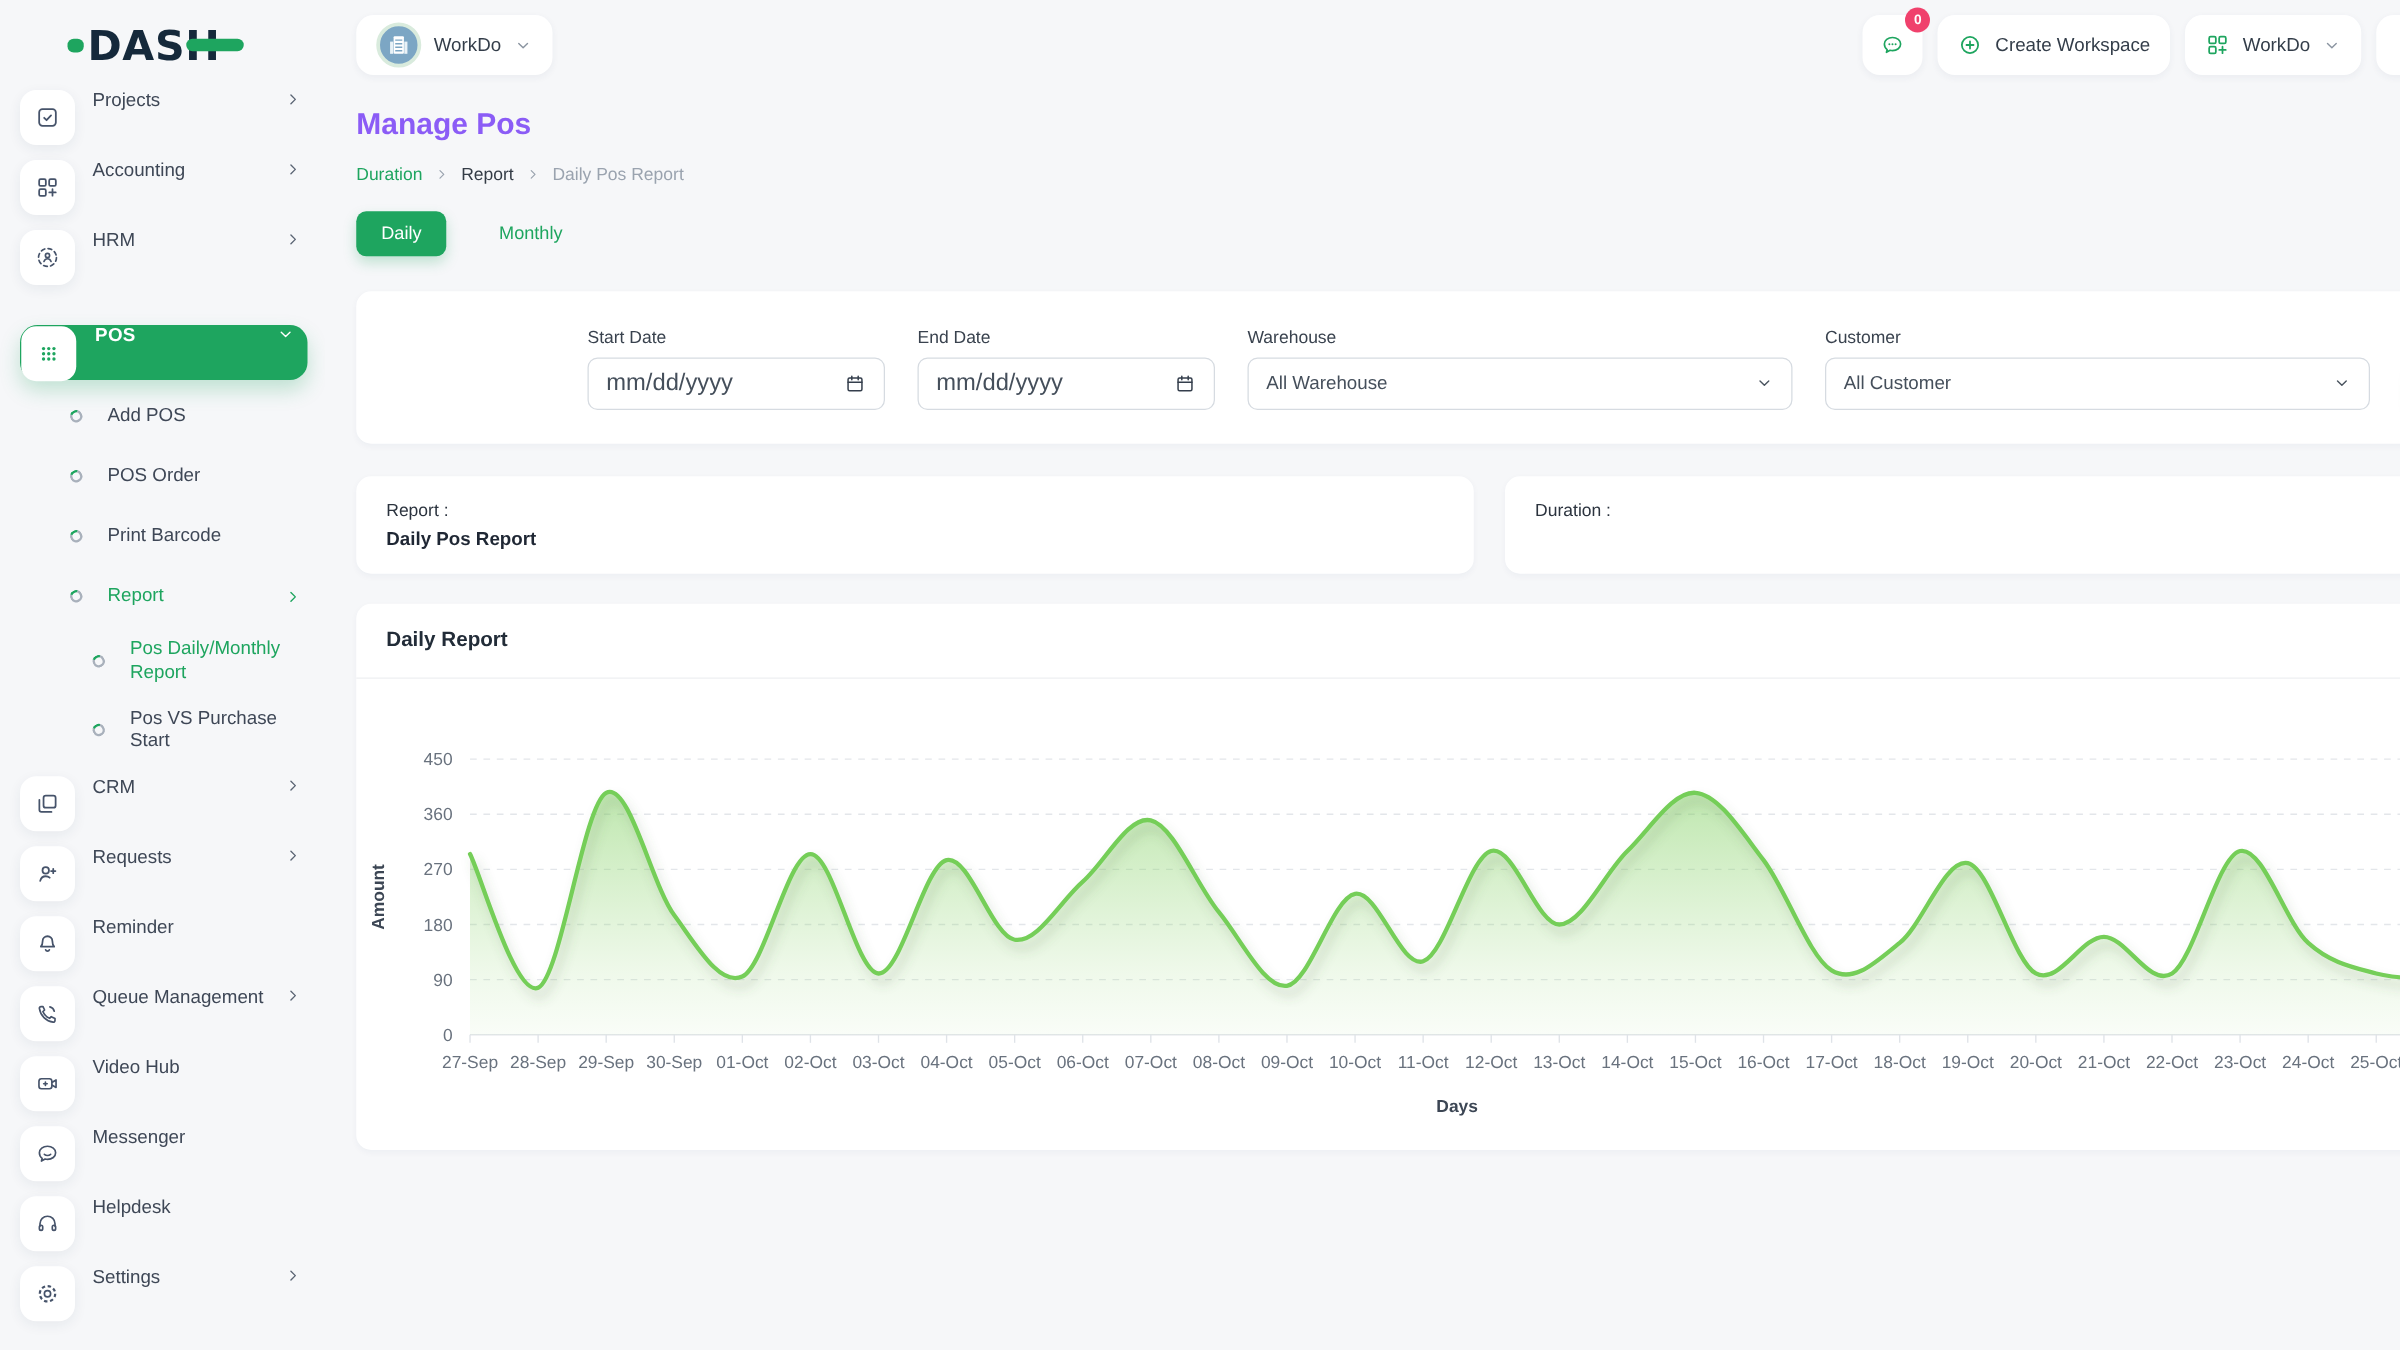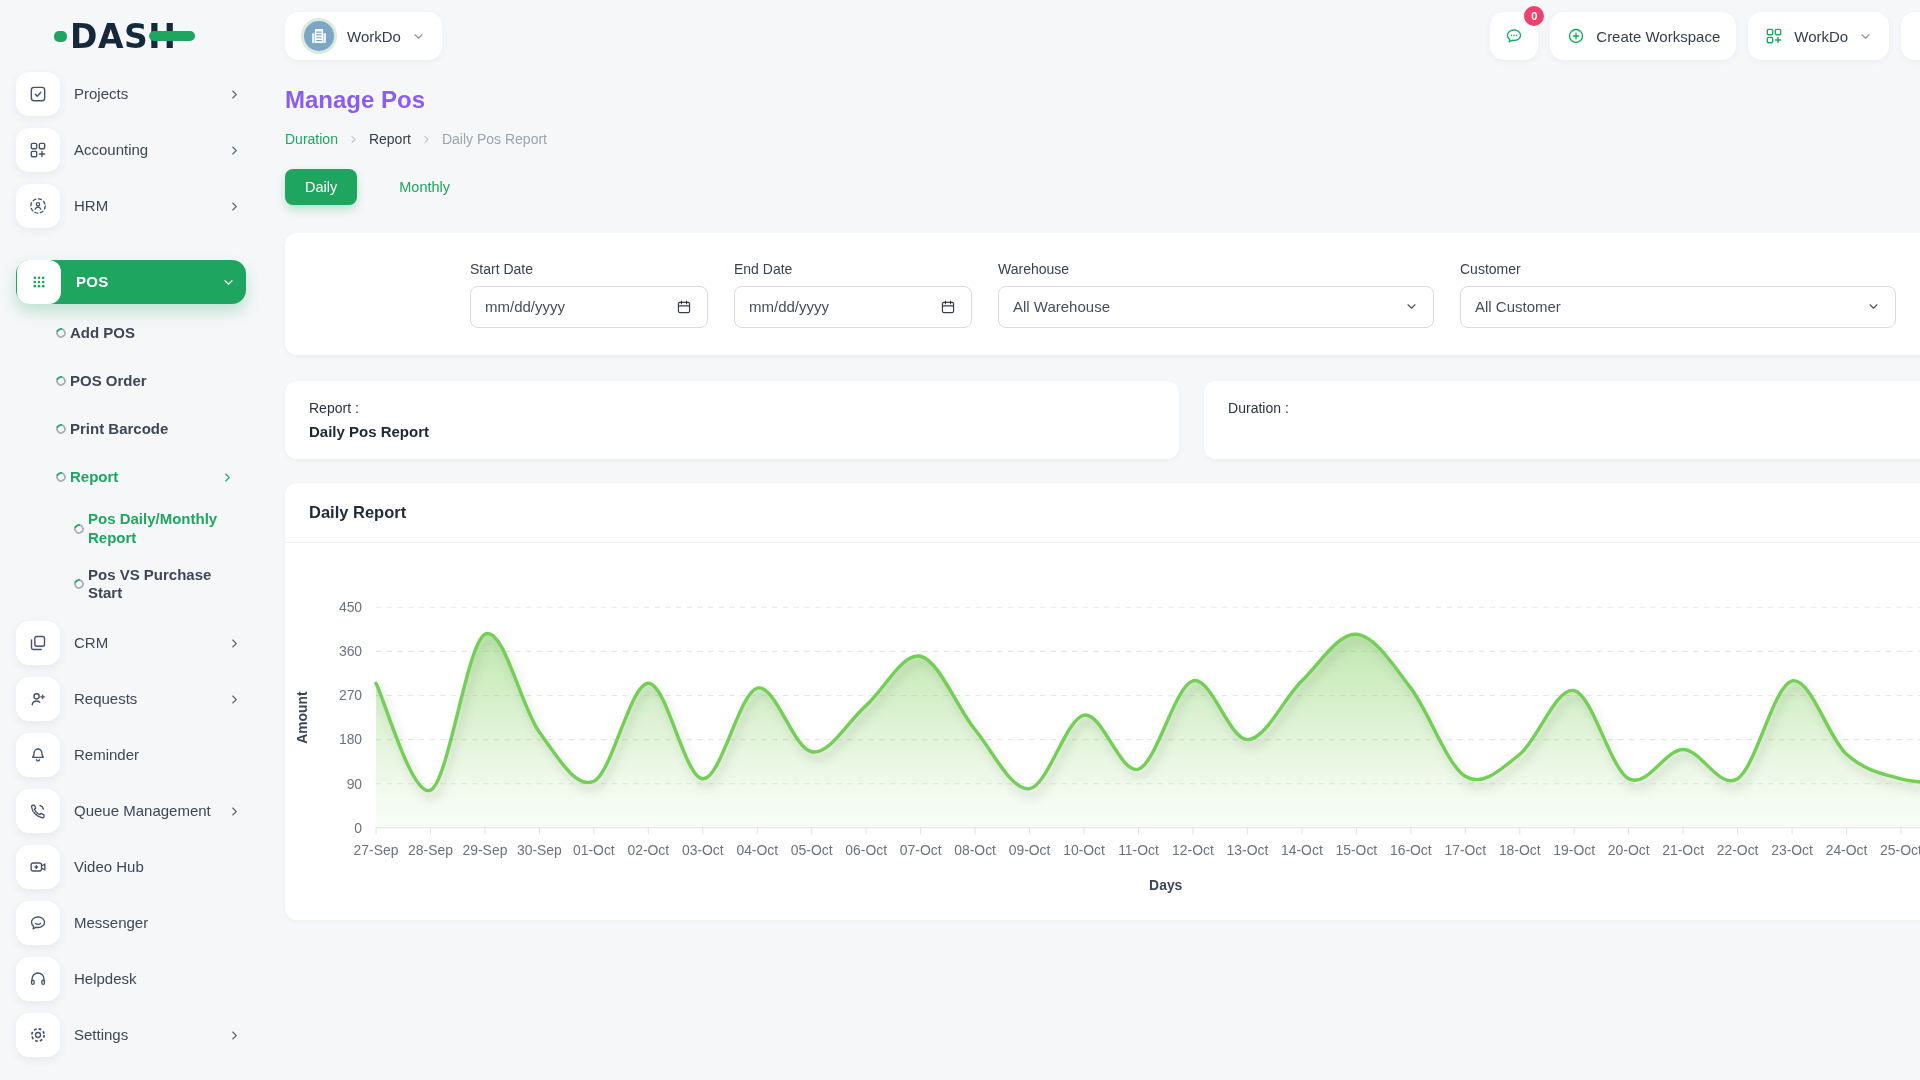--- a/index.html
+++ b/index.html
@@ -12,32 +12,32 @@
   body{font-family:"Liberation Sans","DejaVu Sans",sans-serif;background:var(--bg);color:var(--text);font-size:15px}
   .app{display:flex;width:100%;height:100%}
 
   
   .sidebar{width:260px;flex:0 0 260px;height:100%;padding:0 10px 14px 14px;overflow:hidden}
   .logo{display:flex;align-items:center;height:72px;padding-left:40px;cursor:pointer}
   .logo-dot{width:13px;height:11px;border-radius:5px;background:var(--green);margin-right:3px}
   .logo-text{font-family:"DejaVu Sans",sans-serif;font-size:33px;font-weight:800;letter-spacing:.5px;color:var(--navy);line-height:1}
   .logo-bar{width:46px;height:10px;border-radius:5px;background:var(--green);margin-left:-27px;position:relative;z-index:1}
   .nav{display:flex;flex-direction:column}
-  .nav-item{display:flex;align-items:center;height:44px;margin:0 4px 12px 2px;cursor:pointer;color:var(--slate);text-decoration:none}
+  .nav-item{display:flex;height:44px;margin:0 4px 12px 2px;cursor:pointer;color:var(--slate);text-decoration:none}
   .icon-box{width:44px;height:44px;border-radius:13px;background:#fff;display:flex;align-items:center;justify-content:center;color:#46536a;box-shadow:0 3px 10px rgba(33,50,91,.07);flex:0 0 44px}
   .ic{width:20px;height:20px;display:block}
   .ic-sm{width:15px;height:15px;display:block}
   .nav-label{margin-left:14px;font-size:15px;font-weight:500;color:#3e4756;flex:1 1 auto;line-height:1.25}
   .chev{color:#5b6574;display:flex;margin-right:4px}
   .nav-pill{background:var(--green);border-radius:14px;box-shadow:0 8px 16px var(--green-soft);margin:20px 4px 14px 2px;padding-right:6px}
   .nav-pill .icon-box{margin:1px;border-radius:12px;color:var(--green);box-shadow:none}
   .nav-pill .nav-label{color:#fff;font-weight:700;letter-spacing:.3px}
   .nav-pill .chev{color:#fff}
   .sub-item{display:flex;align-items:center;min-height:30px;margin:0 4px 18px 42px;cursor:pointer;color:#3e4756}
-  .sub-item .nav-label{margin-left:4px;font-weight:700;max-width:150px}
+  .sub-item .nav-label{margin-left:20px;font-weight:400;max-width:150px}
   .bullet{width:10px;height:10px;border-radius:50%;border:2px solid #a9b1bc;border-top-color:var(--green);transform:rotate(-30deg);flex:0 0 10px}
   .sub-item.active .nav-label{color:var(--green)}
   .sub-item.active .chev{color:var(--green)}
   .sub-sub{margin-left:60px}
 
   
   .main{flex:1 1 auto;padding:0 28px 0 25px;display:flex;flex-direction:column}
   .topbar{height:72px;display:flex;align-items:center;justify-content:space-between}
   .pill{display:flex;align-items:center;background:#fff;border-radius:14px;height:48px;padding:0 16px;gap:10px;cursor:pointer;box-shadow:0 2px 6px rgba(33,50,91,.05)}
   .pill .txt{font-size:15px;font-weight:500;color:#333d49}
@@ -59,21 +59,21 @@
 
   .tabs{display:flex;align-items:center;gap:28px;margin-top:22px}
   .tab-active{background:var(--green);color:#fff;font-size:14.5px;font-weight:500;border:none;border-radius:8px;padding:10px 20px;cursor:pointer;box-shadow:0 5px 10px var(--green-soft)}
   .tab-plain{background:transparent;border:none;color:var(--green);font-size:14.5px;font-weight:500;padding:10px 14px;cursor:pointer}
 
   .filter-card{margin-top:28px;background:var(--card);border-radius:12px;height:122px;display:flex;align-items:center;padding-left:185px;box-shadow:0 2px 5px rgba(33,50,91,.04)}
   .fgroup{display:flex;flex-direction:column;margin-right:26px}
   .flabel{font-size:14px;color:#39424e;margin-bottom:9px}
   .control{height:42px;border:1px solid var(--border);border-radius:8px;background:#fff;display:flex;align-items:center;padding:0 14px;color:#454f5b;font-size:15px}
   .date-ctl{width:238px;justify-content:space-between;position:relative}
-  .date-ctl input{border:none;outline:none;width:160px;font-size:15px;color:#a16207;font-family:inherit;background:transparent}
+  .date-ctl input{border:none;outline:none;width:160px;font-size:19px;color:#a16207;font-family:inherit;background:transparent}
   .date-ctl input::placeholder{color:#454f5b;opacity:1}
   .cal-ic{color:#343e4c;display:flex}
   .select-ctl{width:436px;justify-content:space-between;cursor:pointer}
   .fbuttons{display:flex;gap:8px;padding-top:29px}
   .sq-btn{width:36px;height:36px;border-radius:8px;border:none;display:flex;align-items:center;justify-content:center;color:#fff;cursor:pointer}
   .sq-green{background:var(--green);box-shadow:0 5px 10px var(--green-soft)}
   .sq-pink{background:var(--pink);box-shadow:0 5px 10px rgba(240,65,108,.25)}
 
   .info-row{display:flex;gap:25px;margin-top:26px}
   .info-card{background:var(--card);border-radius:12px;padding:19px 24px;box-shadow:0 2px 5px rgba(33,50,91,.04)}

